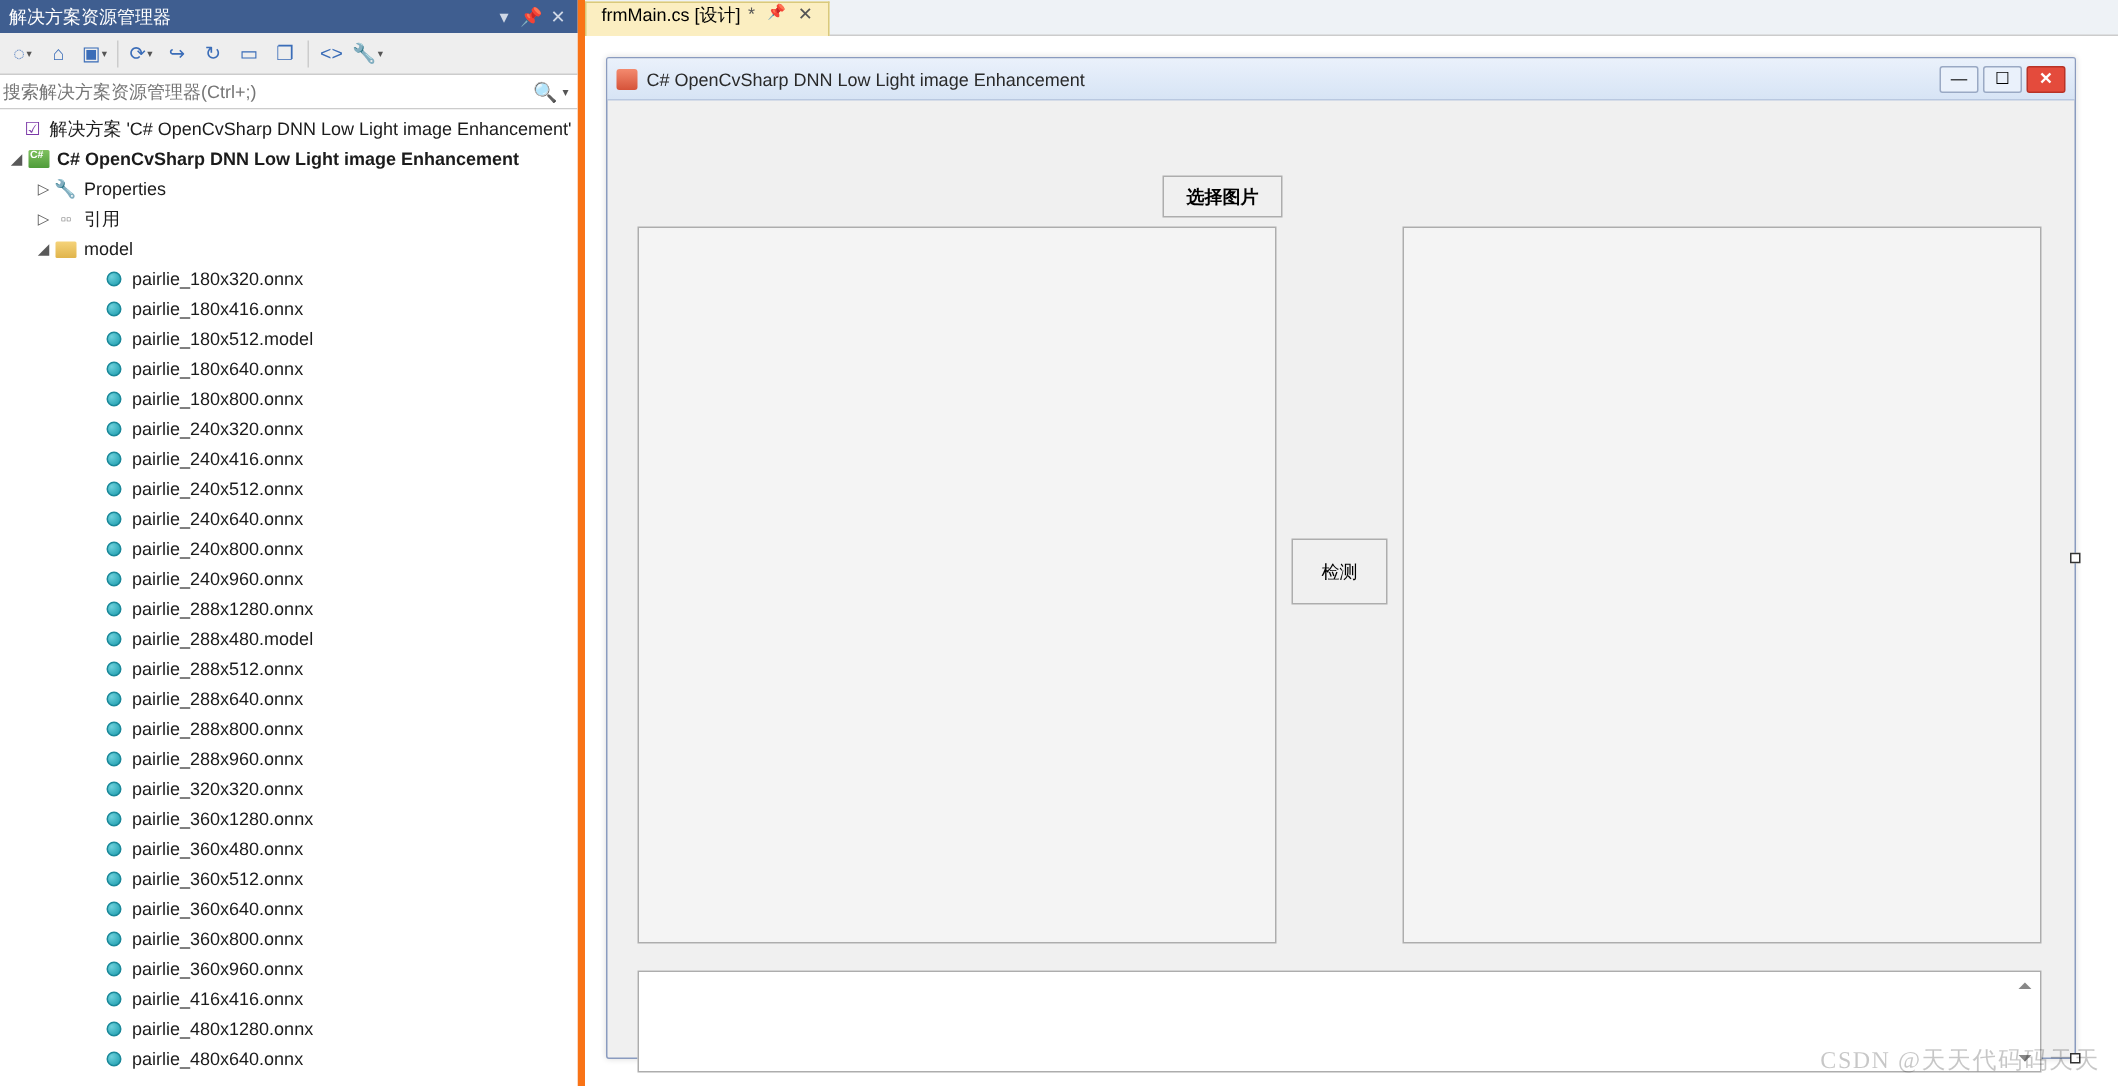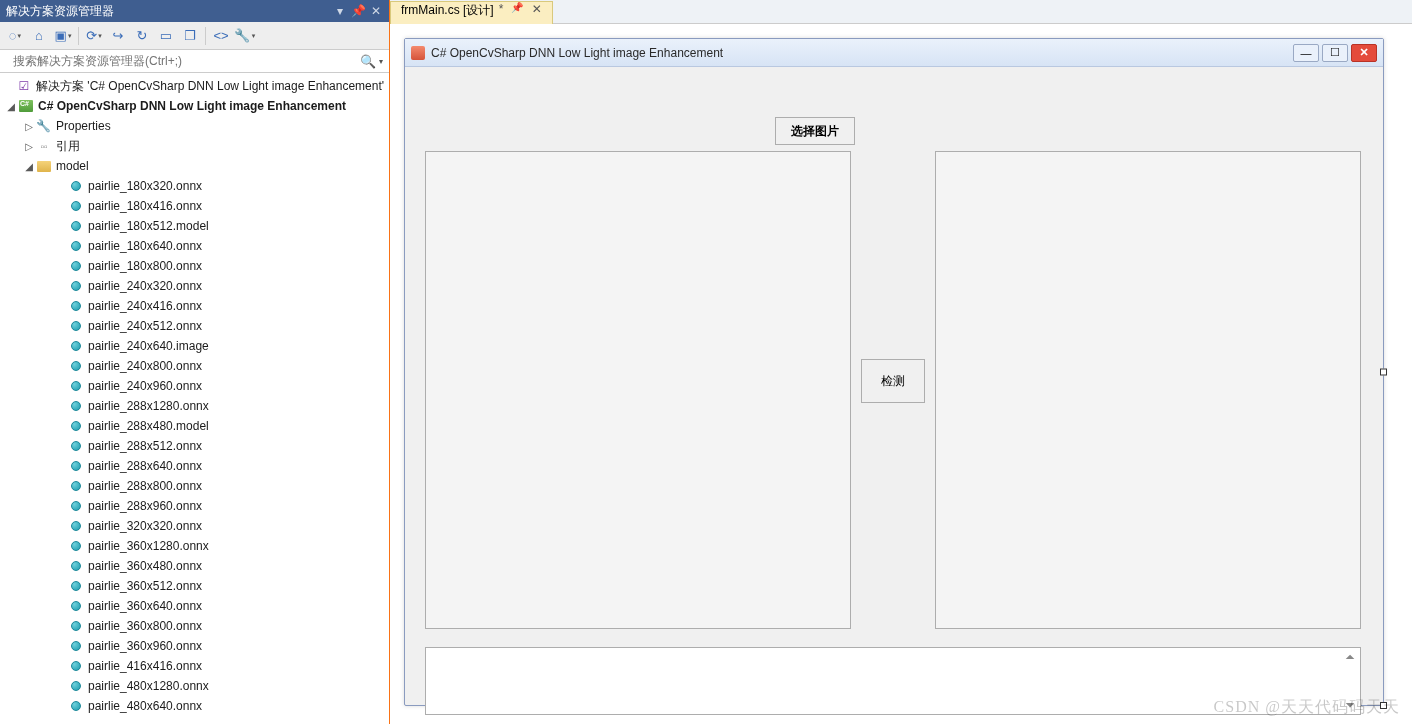--- a/index.html
+++ b/index.html
@@ -12,21 +12,21 @@
   overflow: hidden;
   display: flex;
 }
 
 .sidepanel {
   width: 390px;
   height: 100%;
   display: flex;
   flex-direction: column;
   background: #f5f5f5;
-  border-right: 1px solid #f97316;
+  border-right: 5px solid #f97316;
 }
 .panel-title {
   background: #3f5e90;
   color: #fff;
   height: 22px;
   display: flex;
   align-items: center;
   padding: 0 6px;
   font-size: 12px;
 }
@@ -60,21 +60,21 @@
 .searchbar {
   display: flex;
   align-items: center;
   border-bottom: 1px solid #ccc;
   background:#fff;
 }
 .searchbar input {
   flex: 1;
   border: none;
   outline: none;
-  padding: 4px 13px;
+  padding: 4px 2px;
   font-size: 12px;
   color:#777;
   background:#fff;
 }
 .searchbar .mag {
   width: 22px; text-align:center; color:#555; font-size:13px;
 }
 .searchbar .drop { font-size:8px; color:#555; padding-right:6px;}
 .tree {
   flex:1;
@@ -360,21 +360,21 @@
             <span class="ico-file"></span>
           </span>
           <span class="lbl">pairlie_240x512.onnx</span>
         </div>
         <div class="tree-row">
           <span class="ind" style="width:54px"></span>
           <span class="exp none">▸</span>
           <span class="ico">
             <span class="ico-file"></span>
           </span>
-          <span class="lbl">pairlie_240x640.image</span>
+          <span class="lbl">pairlie_240x640.onnx</span>
         </div>
         <div class="tree-row">
           <span class="ind" style="width:54px"></span>
           <span class="exp none">▸</span>
           <span class="ico">
             <span class="ico-file"></span>
           </span>
           <span class="lbl">pairlie_240x800.onnx</span>
         </div>
         <div class="tree-row">

